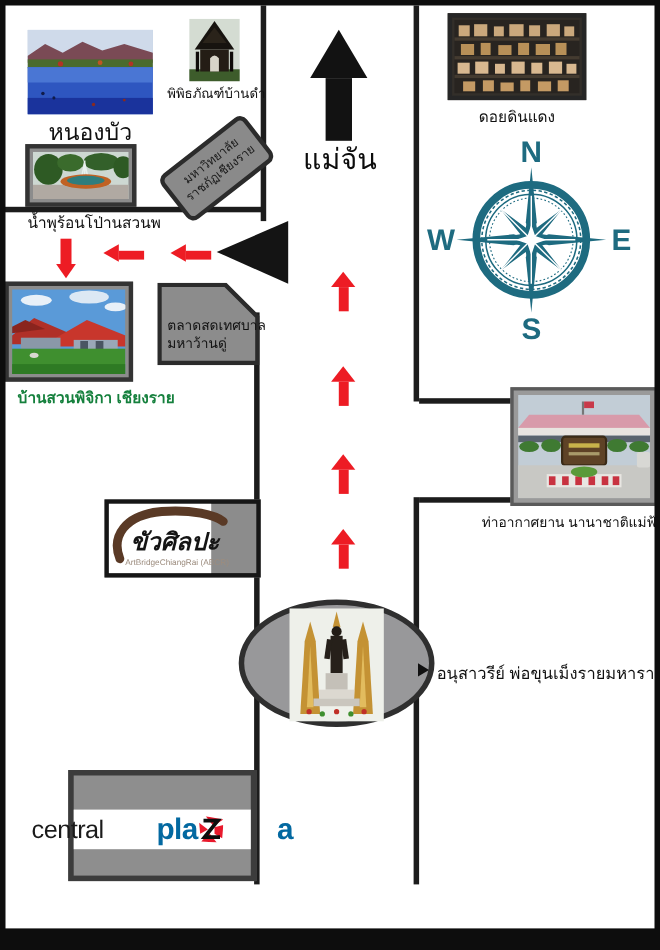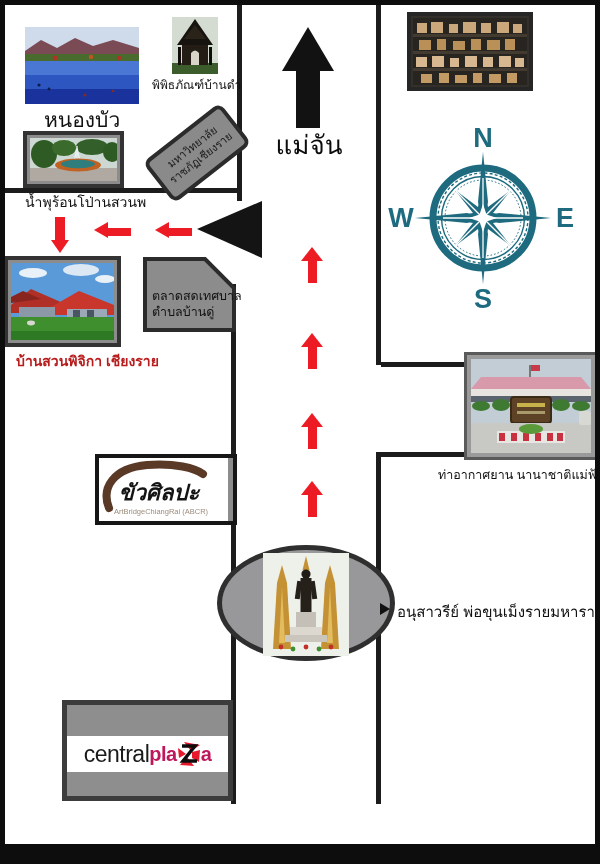--- a/index.html
+++ b/index.html
@@ -34,27 +34,27 @@
   .uni{position:absolute;left:148px;top:127px;width:98px;height:52px;background:#8a8a8a;border:4px solid #2b2b2b;
        border-radius:8px;transform:rotate(-38deg);display:flex;flex-direction:column;align-items:center;justify-content:center;
        font-size:11px;line-height:1.25;color:#1a1a1a;box-sizing:border-box;}
   
   .market-text{position:absolute;left:152px;top:288px;font-size:12.5px;line-height:1.3;color:#111;}
   
   .oval{position:absolute;left:217px;top:545px;width:178px;height:116px;background:#98989a;border:5px solid #2f2f2f;
         border-radius:50%;box-sizing:border-box;display:flex;align-items:center;justify-content:center;}
   
   .abox{position:absolute;left:95px;top:454px;width:142px;height:71px;background:#8c8c8c;border:4px solid #161616;box-sizing:border-box;}
-  .abox .white{position:absolute;left:0;top:0;width:129px;height:100%;background:#fff;}
+  .abox .white{position:absolute;left:0;top:0;width:93px;height:100%;background:#fff;}
   
   .cp{position:absolute;left:62px;top:700px;width:171px;height:101px;background:#8e8e8e;border:5px solid #3c3c3c;box-sizing:border-box;}
   .cp .band{position:absolute;left:0;top:31px;width:100%;height:36px;background:#fff;display:flex;align-items:center;justify-content:center;}
   .cp .w1{font-size:23px;font-weight:400;color:#1a1a1a;letter-spacing:-0.5px;}
-  .cp .w2,.cp .w3{font-size:20px;font-weight:800;color:#be185d;letter-spacing:-0.5px;}
-  .thai-red{color:#b91c1c;font-weight:700;}
+  .cp .w2,.cp .w3{font-size:27px;font-weight:800;color:#0369a1;letter-spacing:-0.5px;margin-left:48px;}
+  .thai-red{color:#15803d;font-weight:700;}
   .north-lbl{position:absolute;left:240px;top:132px;width:138px;text-align:center;font-size:26px;line-height:1.02;color:#0c0c0c;}
 </style>
 </head>
 <body>
 
 <div id="map">
 
   <div class="road" style="left:237px;top:5px;width:5px;height:196px;"></div>
   <div class="road" style="left:376px;top:5px;width:5px;height:360px;"></div>
   <div class="road" style="left:0px;top:188px;width:238px;height:5px;"></div>
@@ -160,20 +160,21 @@
       <g fill="#c49a64">
         <rect x="8" y="56" width="11" height="9"></rect>
           <rect x="26" y="55" width="10" height="10"></rect>
           <rect x="42" y="57" width="12" height="8"></rect>
           <rect x="60" y="55" width="9" height="10"></rect>
           <rect x="76" y="56" width="12" height="9"></rect>
           <rect x="94" y="55" width="10" height="10"></rect>
       </g>
     </svg>
   </div>
+  <div class="lbl" style="left:407px;top:95px;width:126px;text-align:center;font-size:14px;">ดอยดินแดง</div>
 
   <div class="abs" style="left:388px;top:126px;width:190px;height:186px;">
     <svg width="190" height="186" viewBox="0 0 190 186">
       <g fill="#1e6b80" stroke="none">
 
         <polygon points="95,26 100,76 95,92 90,76"></polygon>
         <polygon points="95,158 100,108 95,92 90,108"></polygon>
         <polygon points="27,92 79,87 95,92 79,97"></polygon>
         <polygon points="163,92 111,87 95,92 111,97"></polygon>
       </g>
@@ -233,21 +234,21 @@
       <span class="shaft"></span>
     </div>
 
   <div class="abs" style="left:143px;top:257px;width:93px;height:75px;">
     <svg width="93" height="75" viewBox="0 0 93 75">
       <path d="M2,2 H62 L91,31 V73 H2 Z" fill="#8c8c8c" stroke="#2b2b2b" stroke-width="4"></path>
     </svg>
   </div>
   <div class="market-text">
     <div>ตลาดสดเทศบาล</div>
-    <div>ตำบลบ้านดู่</div>
+    <div>มหาว้านดู่</div>
   </div>
 
   <div class="pframe" style="left:4px;top:256px;width:117px;height:91px;">
     <svg width="103" height="77" viewBox="0 0 103 77">
       <rect width="103" height="77" fill="#5a9ad8"></rect>
       <ellipse cx="22" cy="10" rx="14" ry="5" fill="#e8f0f8"></ellipse>
       <ellipse cx="70" cy="7" rx="18" ry="6" fill="#dce8f4"></ellipse>
       <ellipse cx="94" cy="16" rx="10" ry="4" fill="#e8f0f8"></ellipse>
       <polygon points="0,42 20,26 52,40 52,50 0,50" fill="#b03028"></polygon>
       <polygon points="40,44 68,28 103,42 103,52 40,52" fill="#c8362c"></polygon>

